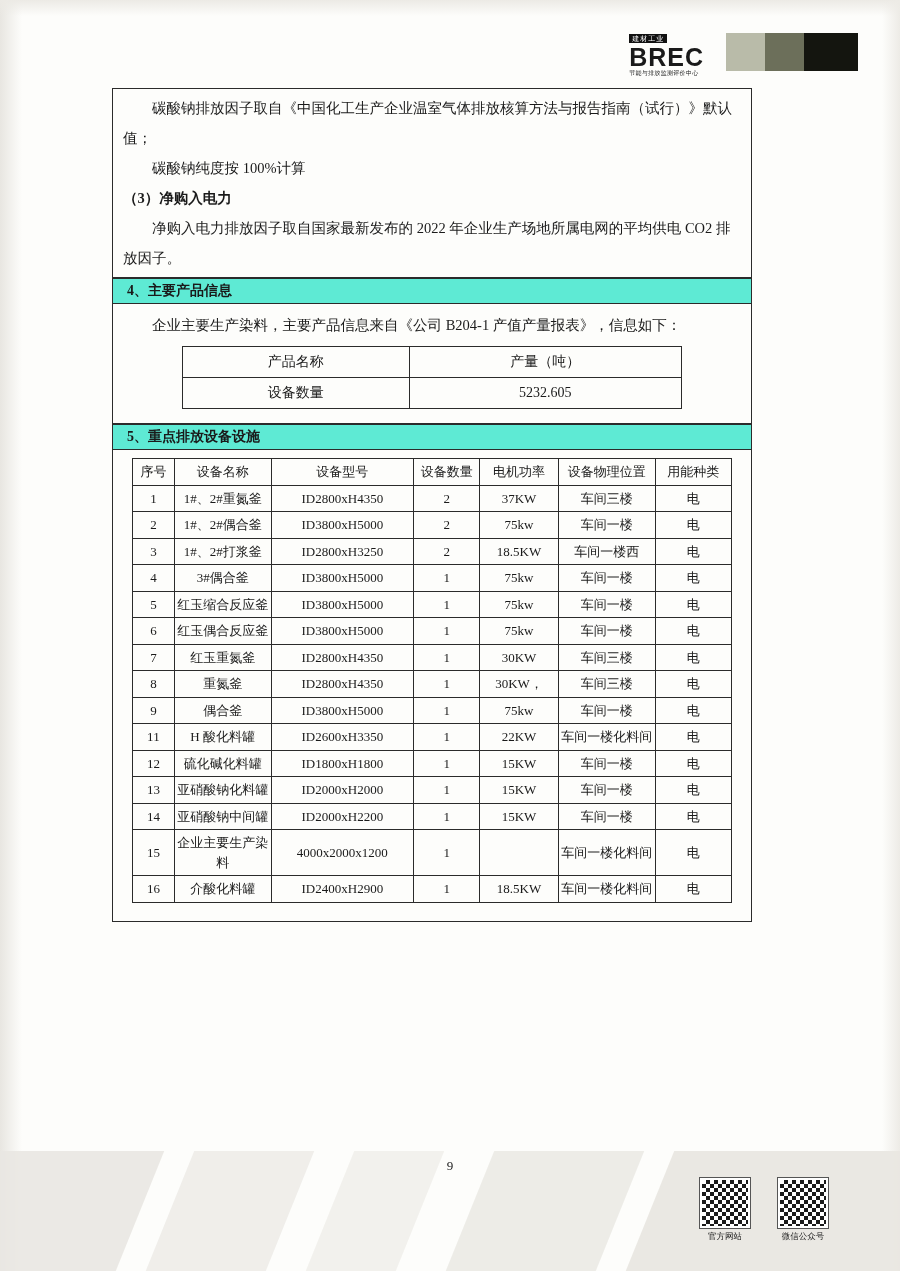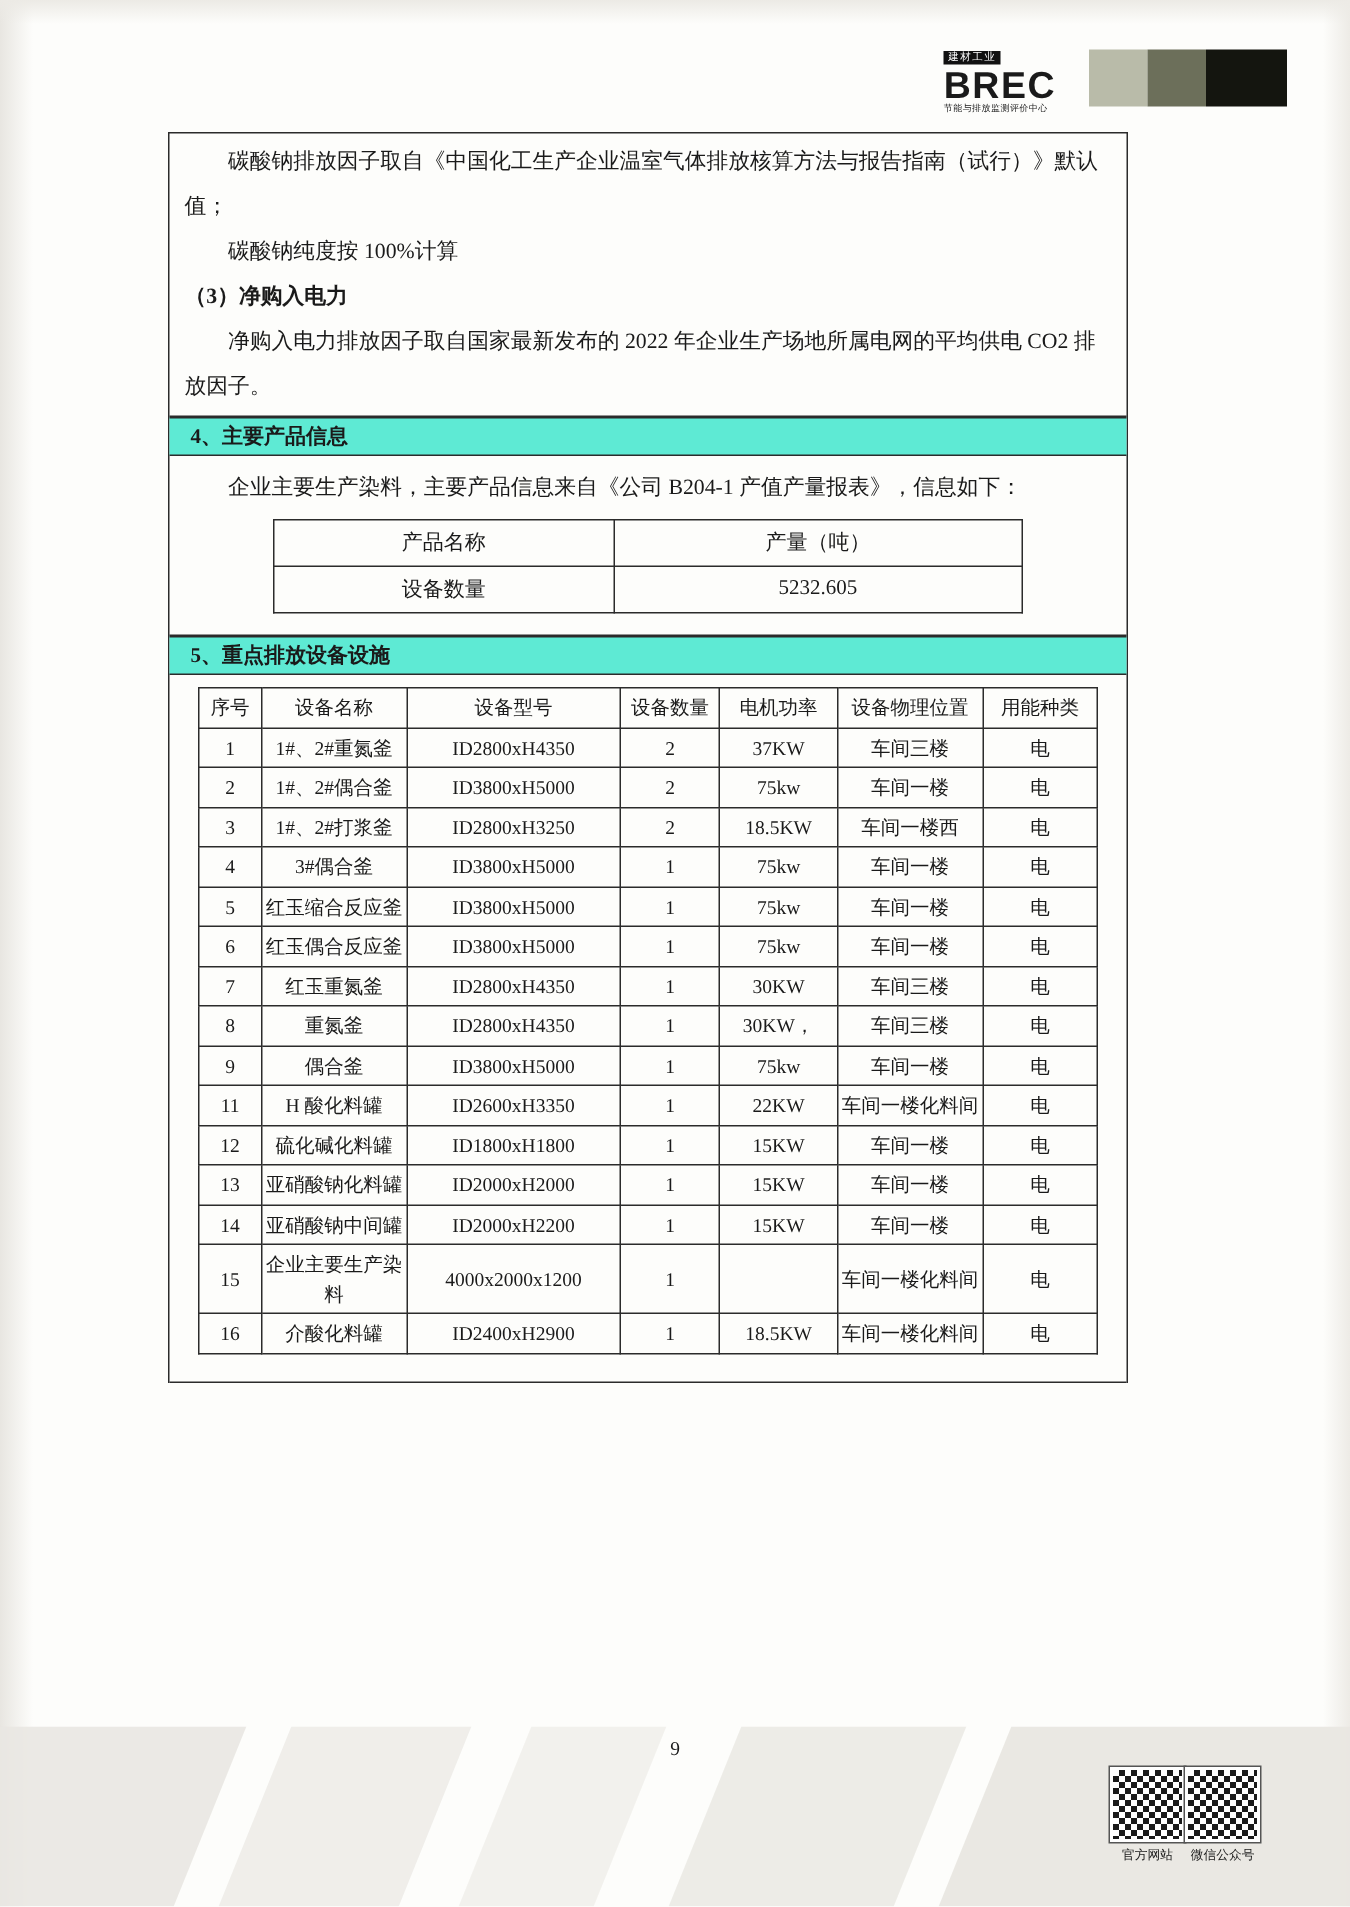--- a/index.html
+++ b/index.html
@@ -172,23 +172,24 @@
   }
   .band-stripe {
     position: absolute;
     bottom: 0;
     height: 120px;
     background: #e9e7e2;
     transform: skewX(-22deg);
   }
   .qr-wrap {
     position: absolute;
-    right: 60px;
+    right: 72px;
     bottom: 28px;
     display: flex;
+    gap: 28px;
   }
   .qr-item { text-align: center; }
   .qr-code {
     width: 46px; height: 46px;
     background:
       repeating-conic-gradient(#1a1a1a 0% 25%, #ffffff 0% 50%) 0 0/8px 8px;
     border: 2px solid #fff;
     outline: 1px solid #555;
   }
   .qr-label {

